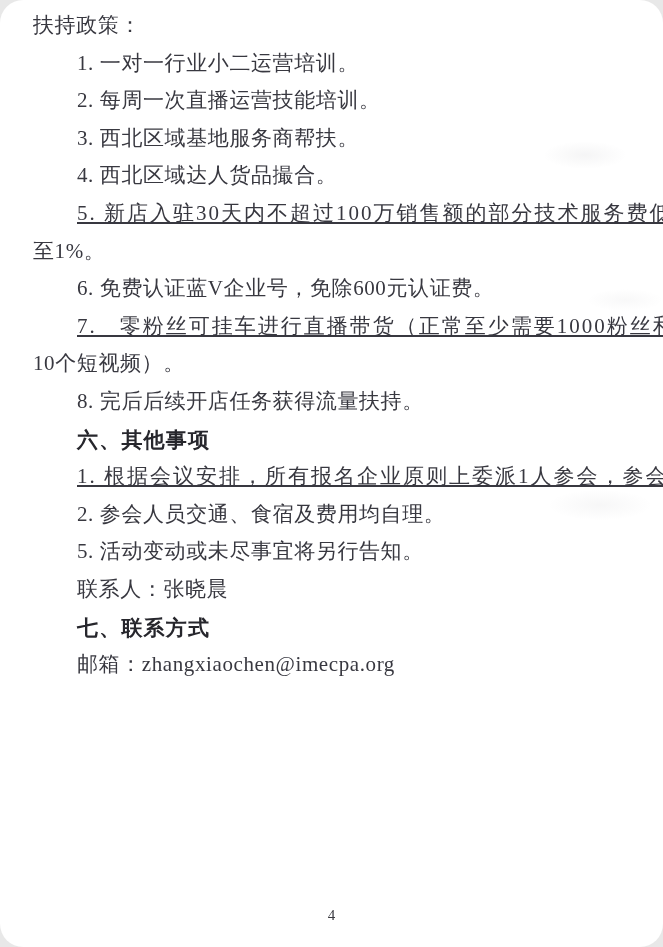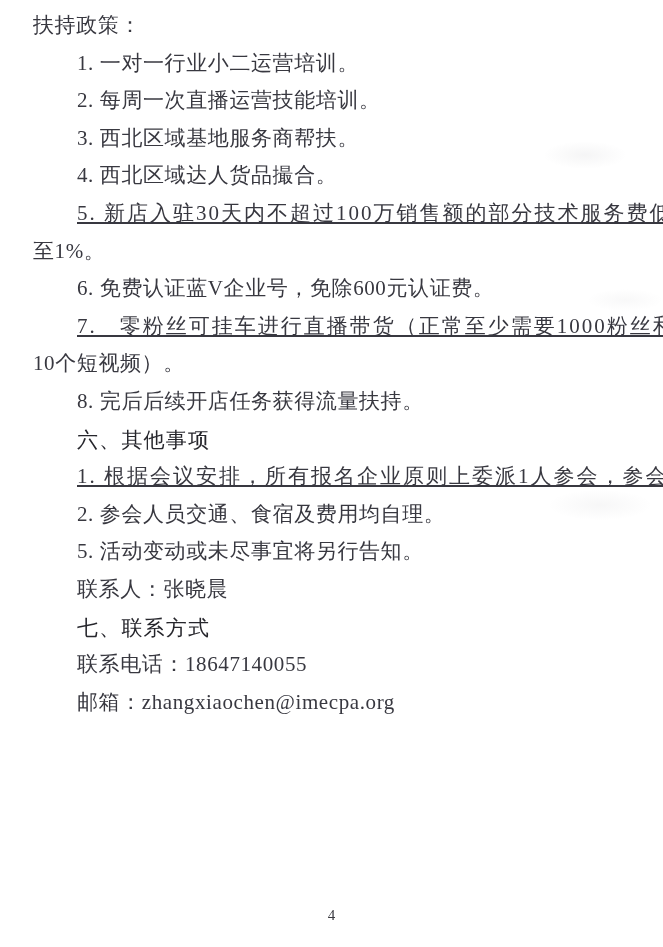--- a/index.html
+++ b/index.html
@@ -14,20 +14,21 @@
     width: 663px;
     height: 947px;
     overflow: hidden;
     font-family: "Liberation Serif", "DejaVu Serif", serif;
     color: #383840;
     background:
       radial-gradient(ellipse 60px 20px at 585px 155px, rgba(60,60,70,0.05), transparent 70%),
       radial-gradient(ellipse 75px 22px at 600px 505px, rgba(60,60,70,0.045), transparent 70%),
       radial-gradient(ellipse 55px 16px at 625px 300px, rgba(60,60,70,0.035), transparent 70%),
       #ffffff;
+    border-radius: 23px;
   }
   .content {
     position: absolute;
     top: 7px;
     left: 33px;
     width: 601px;
   }
   .line {
     font-size: 21px;
     line-height: 37.6px;
@@ -40,21 +41,21 @@
   }
   .flush {
     text-indent: 0;
   }
   .stretch {
     letter-spacing: 2px;
     text-decoration: underline;
   }
   .heading {
     font-family: "Liberation Sans", "DejaVu Sans", sans-serif;
-    font-weight: 400;
+    font-weight: 700;
     text-indent: 44px;
     letter-spacing: 1.2px;
     color: #26262c;
   }
   .page-number {
     position: absolute;
     top: 905px;
     left: 0;
     width: 663px;
     text-align: center;
@@ -80,17 +81,16 @@
       <div class="line indent">6. 免费认证蓝V企业号，免除600元认证费。</div>
       <div class="line indent stretch">7.　零粉丝可挂车进行直播带货（正常至少需要1000粉丝和</div>
       <div class="line flush">10个短视频）。</div>
       <div class="line indent">8. 完后后续开店任务获得流量扶持。</div>
       <div class="line heading">六、其他事项</div>
       <div class="line indent stretch">1. 根据会议安排，所有报名企业原则上委派1人参会，参会</div>
       <div class="line indent">2. 参会人员交通、食宿及费用均自理。</div>
       <div class="line indent">5. 活动变动或未尽事宜将另行告知。</div>
       <div class="line indent">联系人：张晓晨</div>
       <div class="line heading">七、联系方式</div>
-      <div class="line indent">联系电话：18647140055</div>
       <div class="line indent">邮箱：zhangxiaochen@imecpa.org</div>
     </div>
   <div class="page-number">4</div>
 </div>
 
 </body></html>

